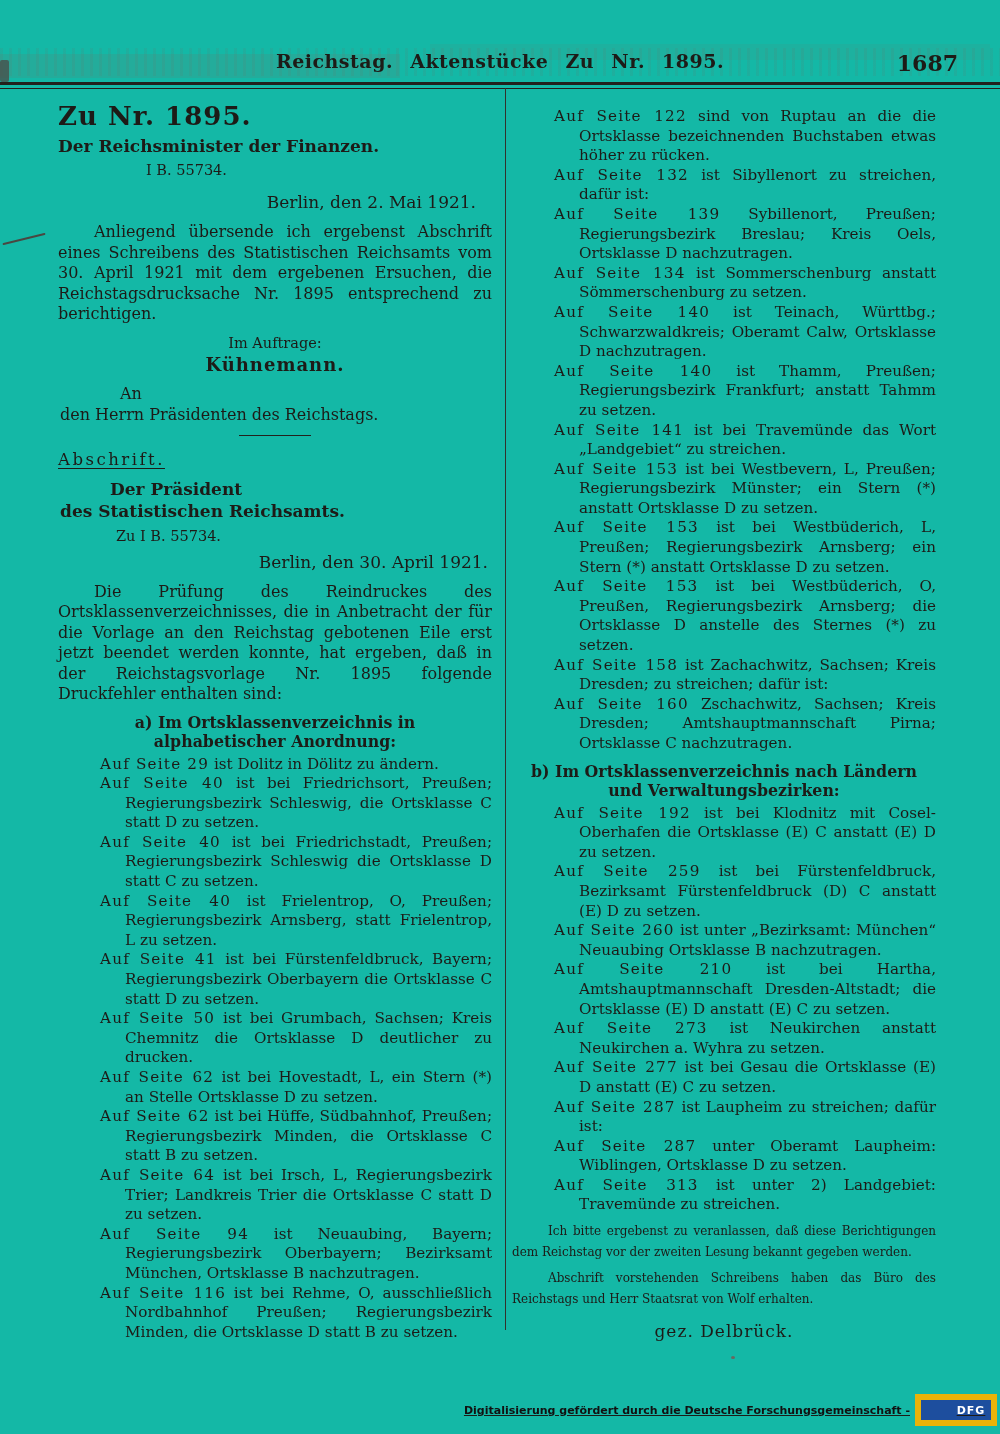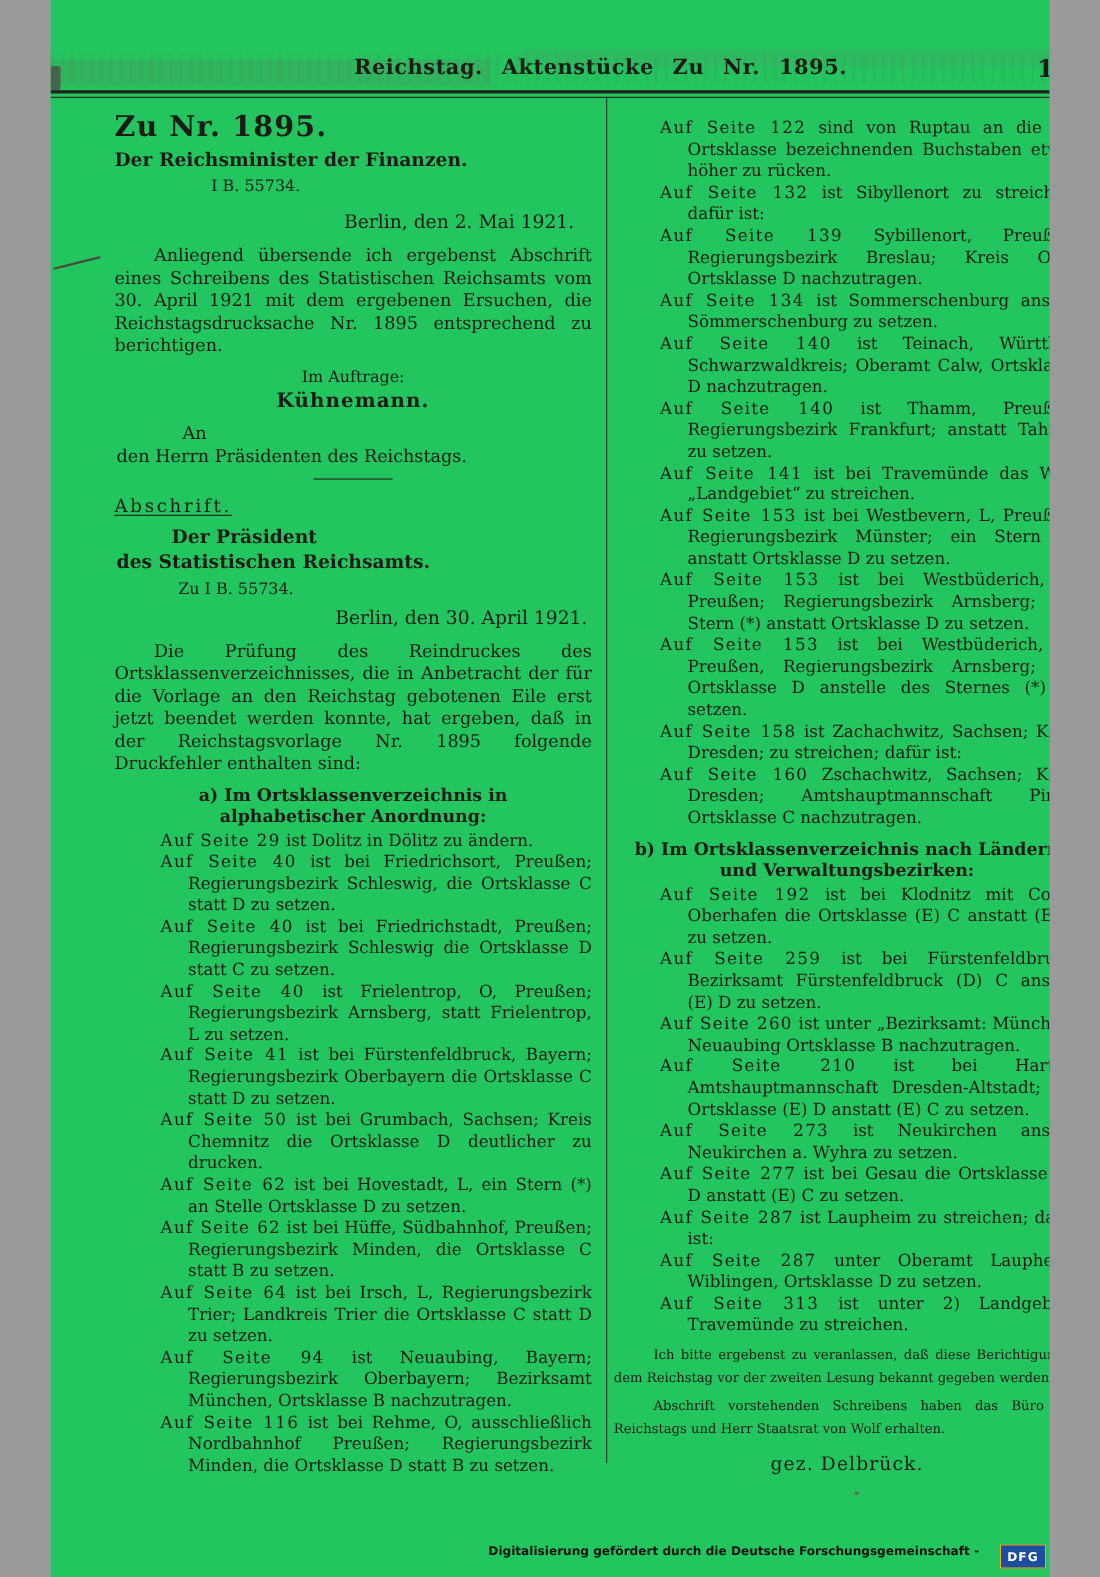--- a/index.html
+++ b/index.html
@@ -1,18 +1,18 @@
 <!DOCTYPE html>
 <html lang="de"><head>
 <meta charset="utf-8">
 <style>
   html,body{margin:0;padding:0;background:#9a9a9a;}
   .page{
-    position:relative;width:908px;height:1434px;margin:0 auto;
-    background:#22c55e;color:#1d1b17;overflow:hidden;
+    position:relative;width:1000px;height:1434px;margin:0 auto;
+    background:#14b8a6;color:#1d1b17;overflow:hidden;
     font-family:"DejaVu Serif","Liberation Serif",serif;
   }
   
   .noise-band{position:absolute;left:0;top:48;width:1000px;height:28px;
     background:repeating-linear-gradient(90deg,rgba(110,105,95,.12) 0 3px,rgba(0,0,0,0) 3px 9px);
     top:48px;}
   .noise-patch{position:absolute;left:0;top:54px;width:400px;height:24px;background:rgba(120,114,102,.16);}
   .noise-patch2{position:absolute;left:430px;top:44px;width:560px;height:16px;background:rgba(120,114,102,.10);}
   .edge-mark{position:absolute;left:0;top:60px;width:9px;height:22px;background:#4c4a45;opacity:.75;border-radius:2px;}
   .pen-dash{position:absolute;left:2px;top:238px;width:44px;height:2px;background:#4a4741;transform:rotate(-14deg);border-radius:2px;}
@@ -51,25 +51,25 @@
   ul.corrections{list-style:none;margin:4px 0 0 0;padding:0;}
   ul.corrections li{
     margin-left:42px;padding-left:25px;text-indent:-25px;
     font-size:15.2px;line-height:19.6px;text-align:justify;
   }
   ul.corrections .lead{letter-spacing:1.2px;}
   .closing{font-size:12px;line-height:20.5px;text-align:justify;text-indent:36px;margin:6px 0 0 0;}
   .gez{text-align:center;font-size:17px;letter-spacing:1px;margin-top:12px;}
 
   
-  .footer{position:absolute;right:3px;bottom:8px;display:flex;align-items:flex-start;gap:19px;
-    font-family:"DejaVu Sans","Liberation Sans",sans-serif;}
+  .footer{position:absolute;right:3px;bottom:8px;display:flex;align-items:center;gap:5px;
+    font-family:"DejaVu Sans","Liberation Sans",sans-serif;text-decoration:underline;}
   .footer-text{font-size:11px;font-weight:bold;color:#111;}
   .dfg-badge{width:40px;height:20px;background:#1d4e9e;color:#fff;display:flex;align-items:center;justify-content:center;
-    font-size:11px;font-weight:bold;letter-spacing:1px;border:1px solid #eab308;}
+    font-size:11px;font-weight:bold;letter-spacing:1px;border:6px solid #eab308;padding-left:30px;}
 </style>
 </head>
 <body>
 
 <div class="page">
 
   <div class="noise-band"></div>
   <div class="noise-patch"></div>
   <div class="noise-patch2"></div>
   <div class="edge-mark"></div>

